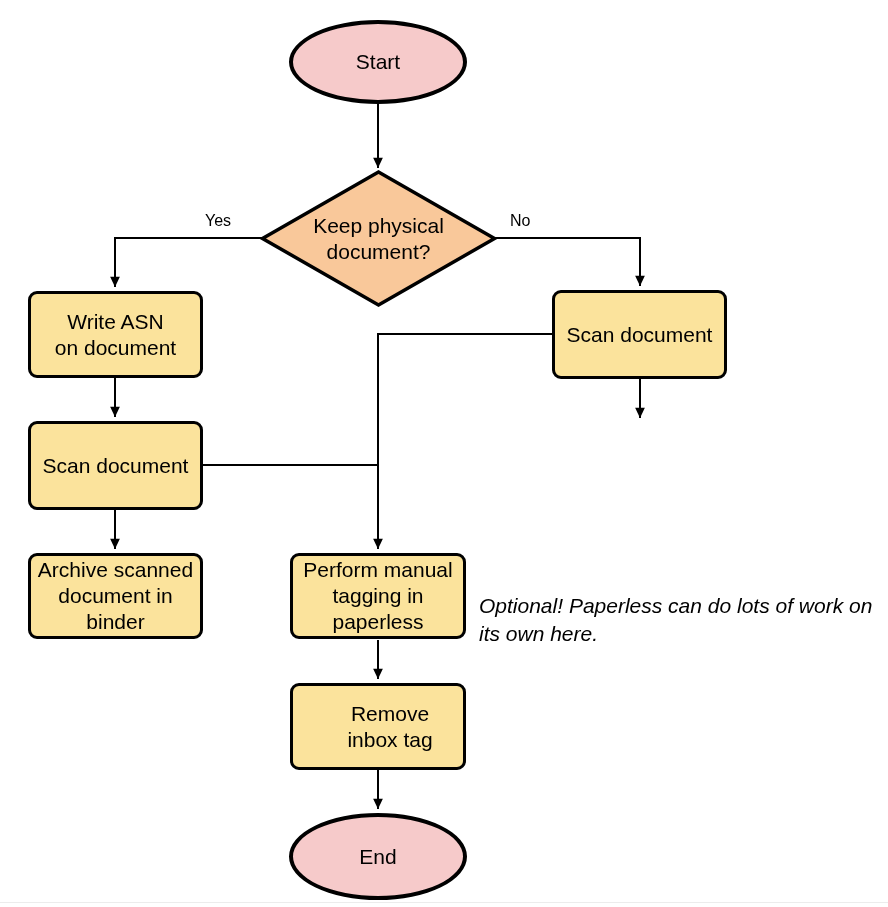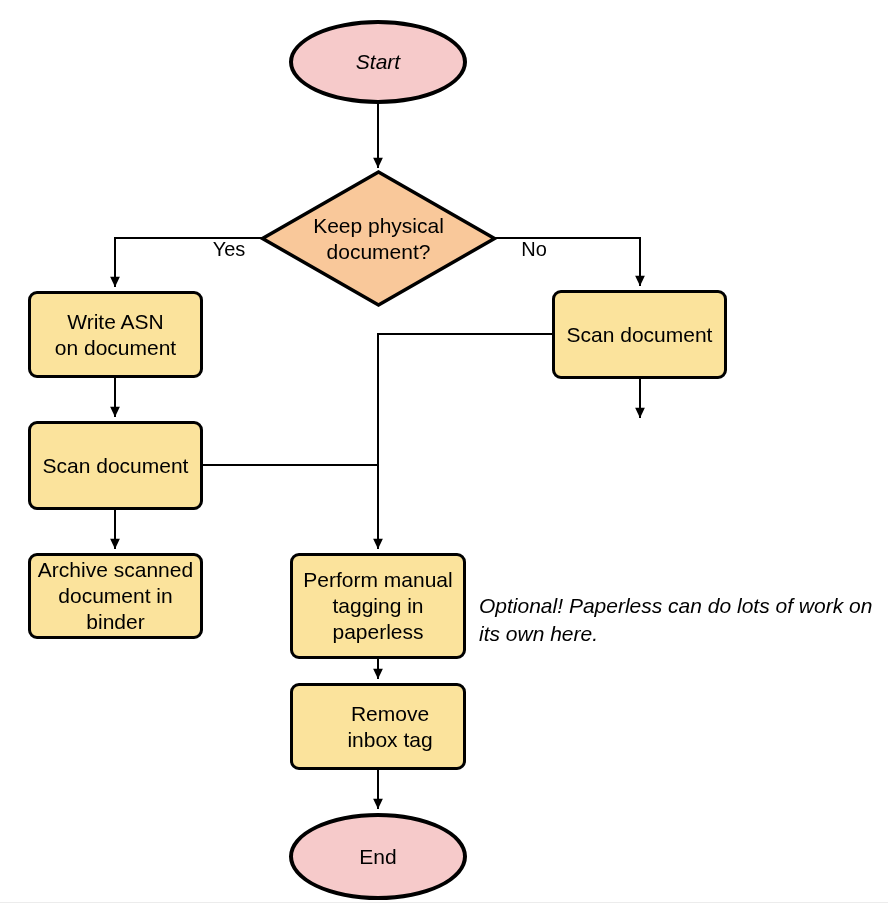--- a/index.html
+++ b/index.html
@@ -53,24 +53,23 @@
   .terminator {
     background: #f6caca;
     border: 4px solid #000000;
     border-radius: 50%;
   }
   .decision-text {
     background: transparent;
   }
   .edge-label {
     position: absolute;
-    font-size: 20px;
+    font-size: 16px;
     line-height: 18px;
-    text-align: center;
-    margin-top: 28px;
+    text-align: left;
   }
   .annotation {
     position: absolute;
     left: 479px;
     top: 592px;
     width: 402px;
     font-size: 21px;
     line-height: 28px;
     font-style: italic;
     white-space: pre-line;
@@ -103,42 +102,42 @@
     <path class="edge" d="M115,510 L115,549" marker-end="url(#arrow)"></path>
     <path class="edge" d="M640,379 L640,418" marker-end="url(#arrow)"></path>
     <path class="edge" d="M203,465 L378,465"></path>
     <path class="edge" d="M552,334 L378,334 L378,549" marker-end="url(#arrow)"></path>
     <path class="edge" d="M378,640 L378,679" marker-end="url(#arrow)"></path>
     <path class="edge" d="M378,770 L378,809" marker-end="url(#arrow)"></path>
 
     <polygon class="decision-shape" points="378.5,172 494.5,238.5 378.5,305 262.5,238.5"></polygon>
   </svg>
 
-  <div class="node terminator" style="left:289px; top:20px; width:178px; height:84px;font-style:italic;">Start</div>
+  <div class="node terminator" style="left:289px; top:20px; width:178px; height:84px;">Start</div>
 
   <div class="node decision-text" style="left:283px; top:212px; width:191px; height:53px;">Keep physical
 document?</div>
 
   <div class="edge-label" style="left:205px; top:212px; width:48px;">Yes</div>
 
   <div class="edge-label" style="left:510px; top:212px; width:48px;">No</div>
 
   <div class="node process" style="left:28px; top:291px; width:175px; height:87px;">Write ASN
 on document</div>
 
   <div class="node process" style="left:28px; top:421px; width:175px; height:89px;">Scan document</div>
 
   <div class="node process" style="left:28px; top:553px; width:175px; height:86px;">Archive scanned
 document in
 binder</div>
 
   <div class="node process" style="left:552px; top:290px; width:175px; height:89px;">Scan document</div>
 
 
-  <div class="node process" style="left:290px; top:553px; width:176px; height:106px;">Perform manual
+  <div class="node process" style="left:290px; top:553px; width:176px; height:86px;">Perform manual
 tagging in
 paperless</div>
 
   <div class="annotation">Optional! Paperless can do lots of work on
 its own here.</div>
 
   <div class="node process" style="left:290px; top:683px; width:176px; height:87px;padding-left:24px;">Remove
 inbox tag</div>
 
   <div class="node terminator" style="left:289px; top:813px; width:178px; height:87px;">End</div>

